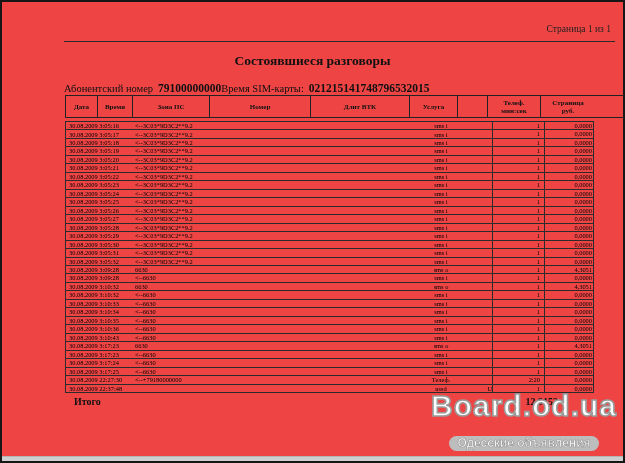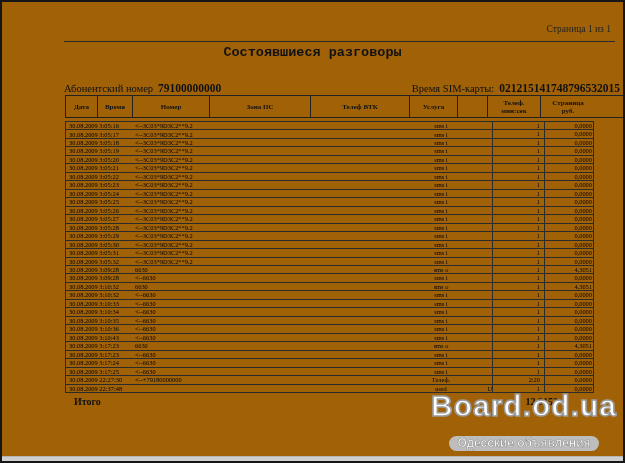--- a/index.html
+++ b/index.html
@@ -1,43 +1,43 @@
 <!DOCTYPE html>
 <html><head>
 <meta charset="utf-8">
 <style>
   * { margin:0; padding:0; box-sizing:border-box; }
   html,body { width:625px; height:463px; background:#ffffff; }
   body { font-family:"Liberation Serif","DejaVu Serif",serif; color:#111; }
 
   .frame {
     position:relative; width:625px; height:463px;
-    background:#a16207; border:2px solid #161616; overflow:hidden;
+    background:#ef4444; border:2px solid #161616; overflow:hidden;
   }
 
   .page-indicator {
     position:absolute; top:22px; right:12px;
     font-size:9.5px; color:#222;
   }
   .header-rule {
     position:absolute; top:39px; left:62px; right:8px;
     border-top:1.5px solid #2a2a2a;
   }
   .doc-title {
-    position:absolute; top:43px; left:0; width:100%;
-    text-align:center; font-size:13.5px; font-weight:bold;font-family:Liberation Mono, monospace;
+    position:absolute; top:51px; left:0; width:100%;
+    text-align:center; font-size:13.5px; font-weight:bold;
   }
   .doc-subtitle {
     position:absolute; top:65px; left:0; width:100%;
     text-align:center; font-size:10.5px;
   }
 
   .account-line {
     position:absolute; top:80px; left:62px; width:556px;
-    display:flex; justify-content:space-between; align-items:baseline;
+    display:flex; align-items:baseline;
     font-size:10.5px;
   }
   .account-line b { font-size:11.5px; }
   .acct-group { white-space:nowrap; }
   .acct-group .lbl { margin-right:5px; }
 
   
   .hdr-table {
     position:absolute; top:93px; left:63px; width:570px; height:23px;
     display:grid;
@@ -112,23 +112,23 @@
   <div class="doc-title">Состоявшиеся разговоры</div>
 
   <div class="account-line">
     <span class="acct-group"><span class="lbl">Абонентский номер</span><b>79100000000</b></span>
     <span class="acct-group"><span class="lbl">Время SIM-карты:</span><b>021215141748796532015</b></span>
   </div>
 
   <div class="hdr-table">
     <div class="hdr-cell">Дата</div>
     <div class="hdr-cell">Время</div>
+    <div class="hdr-cell">Зона ПС</div>
     <div class="hdr-cell">Номер</div>
-    <div class="hdr-cell">Зона ПС</div>
-    <div class="hdr-cell">Телеф ВТК</div>
+    <div class="hdr-cell">Длит ВТК</div>
     <div class="hdr-cell">Услуга</div>
     <div class="hdr-cell"></div>
     <div class="hdr-cell">
       <span>Телеф.</span>
       <span>мин:сек</span>
     </div>
     <div class="hdr-cell">
       <span>Страница</span>
       <span>руб.</span>
     </div>

